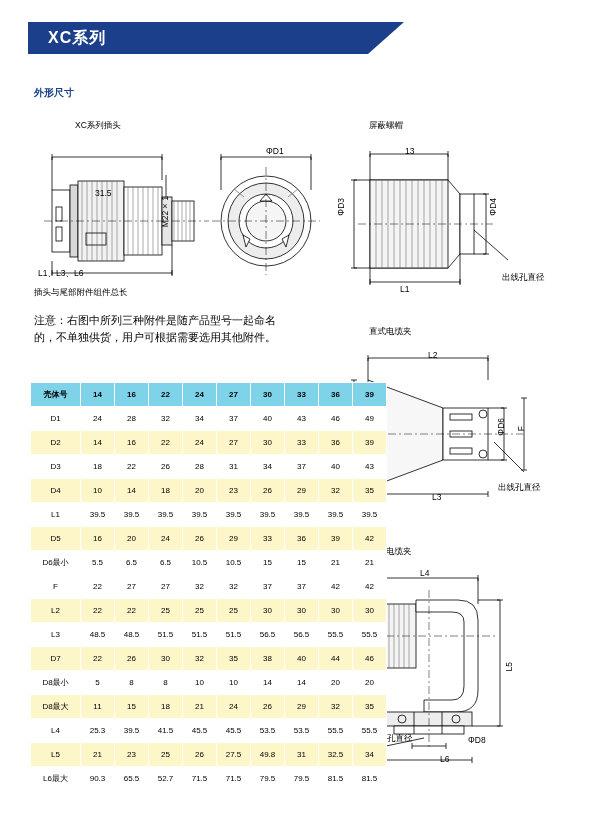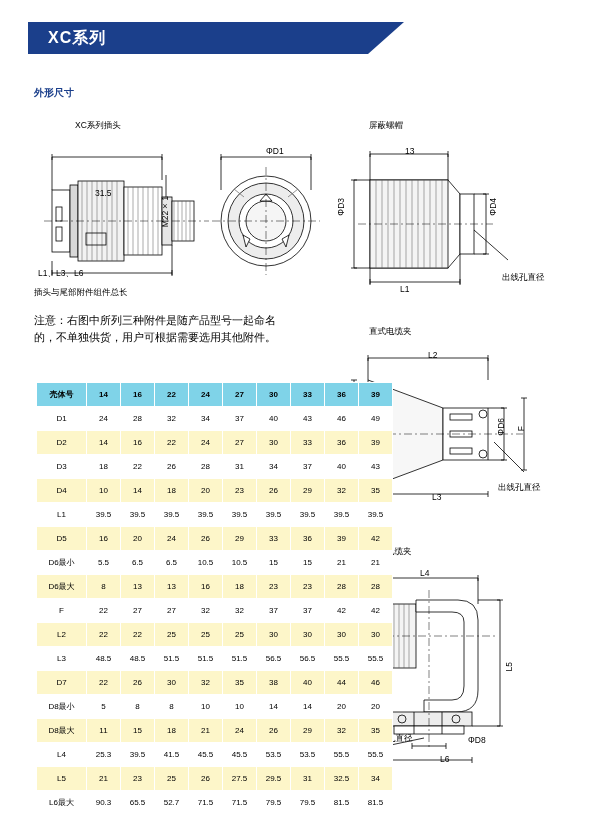--- a/index.html
+++ b/index.html
@@ -38,21 +38,21 @@
   svg{display:block;overflow:visible;}
 
   
   .note{
     position:absolute;left:34px;top:312px;width:260px;font-size:11px;line-height:1.5;
     color:#000;
   }
 
   
   .tbl{
-    position:absolute;left:36px;top:382px;border-collapse:collapse;
+    position:absolute;left:30px;top:382px;border-collapse:collapse;
     font-size:8px;
   }
   .tbl td,.tbl th{
     border:1px solid #ffffff;
     width:31px;height:21px;text-align:center;vertical-align:middle;
     font-weight:normal;color:#000;
   }
   .tbl td:first-child,.tbl th:first-child{width:47px;}
   .hdr td{background:#7fd3e8;font-weight:bold;}
   .rowA td{background:#ffffff;}
@@ -424,32 +424,20 @@
         <td>6.5</td>
         <td>6.5</td>
         <td>10.5</td>
         <td>10.5</td>
         <td>15</td>
         <td>15</td>
         <td>21</td>
         <td>21</td>
       </tr>
 
-      <tr class="rowB">
-        <td class="rh">D6最大</td>
-        <td>8</td>
-        <td>13</td>
-        <td>13</td>
-        <td>16</td>
-        <td>18</td>
-        <td>23</td>
-        <td>23</td>
-        <td>28</td>
-        <td>28</td>
-      </tr>
 
       <tr class="rowA">
         <td class="rh">F</td>
         <td>22</td>
         <td>27</td>
         <td>27</td>
         <td>32</td>
         <td>32</td>
         <td>37</td>
         <td>37</td>
@@ -535,21 +523,21 @@
         <td>55.5</td>
       </tr>
 
       <tr class="rowB">
         <td class="rh">L5</td>
         <td>21</td>
         <td>23</td>
         <td>25</td>
         <td>26</td>
         <td>27.5</td>
-        <td>29.5</td>
+        <td>49.8</td>
         <td>31</td>
         <td>32.5</td>
         <td>34</td>
       </tr>
 
       <tr class="rowA">
         <td class="rh">L6最大</td>
         <td>90.3</td>
         <td>65.5</td>
         <td>52.7</td>

